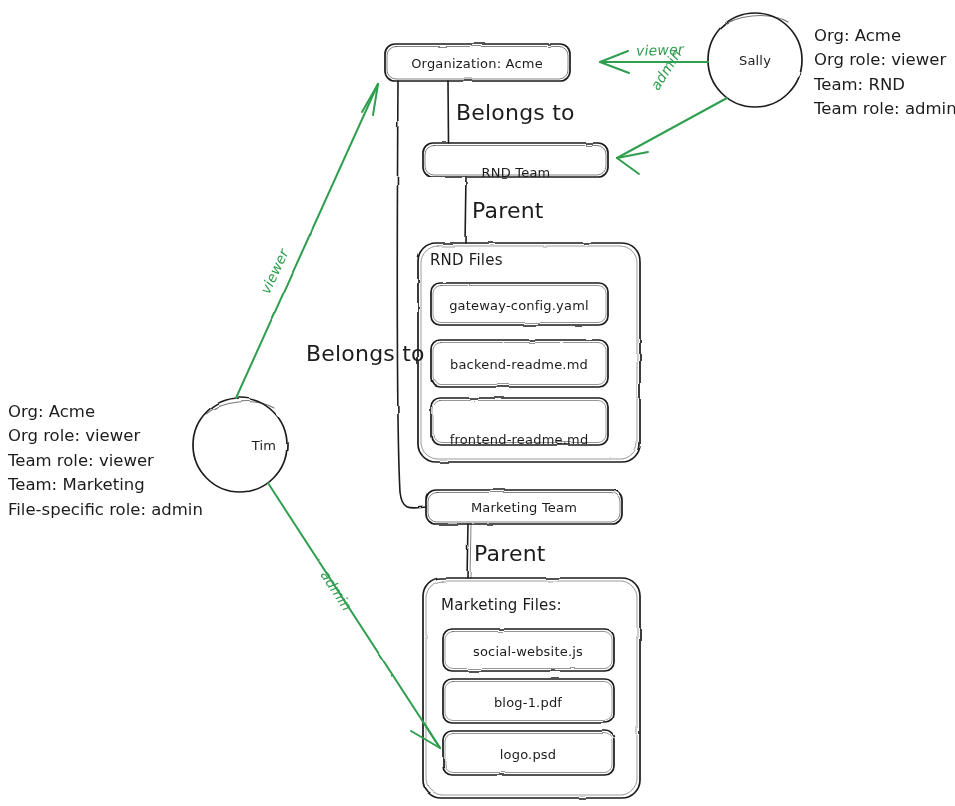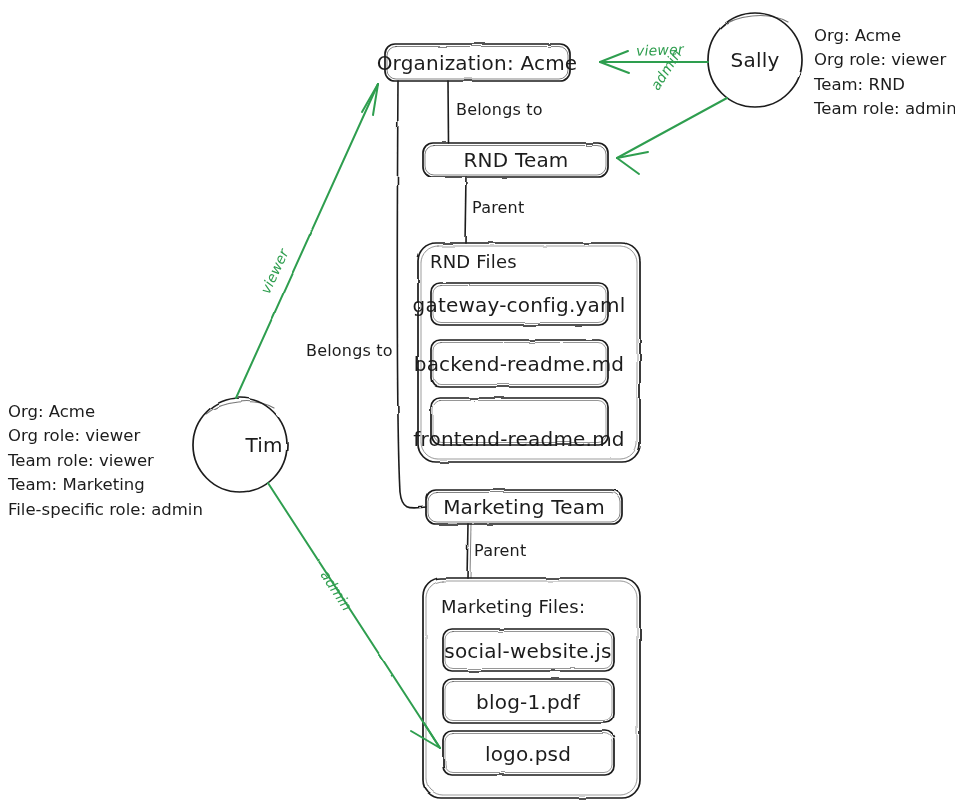--- a/index.html
+++ b/index.html
@@ -27,31 +27,31 @@
   }
   .lbl {
     position: absolute;
     color: #1c1c1c;
     font-family: "DejaVu Sans", sans-serif;
     white-space: nowrap;
     line-height: 1.0;
     letter-spacing: 0.2px;
   }
   .node-label {
-    font-size: 20px;
+    font-size: 13px;
     text-align: center;
   }
   .node-label.center {
     transform: translate(-50%, -50%);
   }
   .edge-label {
-    font-size: 16px;
+    font-size: 22px;
   }
   .group-title {
-    font-size: 18px;
+    font-size: 15px;
   }
   .green-label {
     color: #2f9e4f;
     font-size: 14px;
     font-style: italic;
   }
   .info-block {
     position: absolute;
     font-size: 16.5px;
     color: #1c1c1c;
@@ -174,21 +174,21 @@
       <g>
         <path d="M 268 483 L 440 748"></path>
         <path d="M 440 748 L 411 731"></path>
         <path d="M 440 748 L 424 723"></path>
       </g>
     </g>
   </svg>
 
   <div class="lbl node-label center" style="left:477px; top:63px;">Organization: Acme</div>
 
-  <div class="lbl node-label center" style="left:516px; top:160px;">RND Team</div>
+  <div class="lbl node-label center" style="left:516px; top:172px;">RND Team</div>
 
   <div class="lbl node-label center" style="left:524px; top:507px;">Marketing Team</div>
 
   <div class="lbl group-title" style="left:430px; top:253px;">RND Files</div>
 
   <div class="lbl group-title" style="left:441px; top:598px;">Marketing Files:</div>
 
   <div class="lbl node-label center" style="left:519px; top:305px;">gateway-config.yaml</div>
   <div class="lbl node-label center" style="left:519px; top:364px;">backend-readme.md</div>
   <div class="lbl node-label center" style="left:519px; top:439px;">frontend-readme.md</div>

